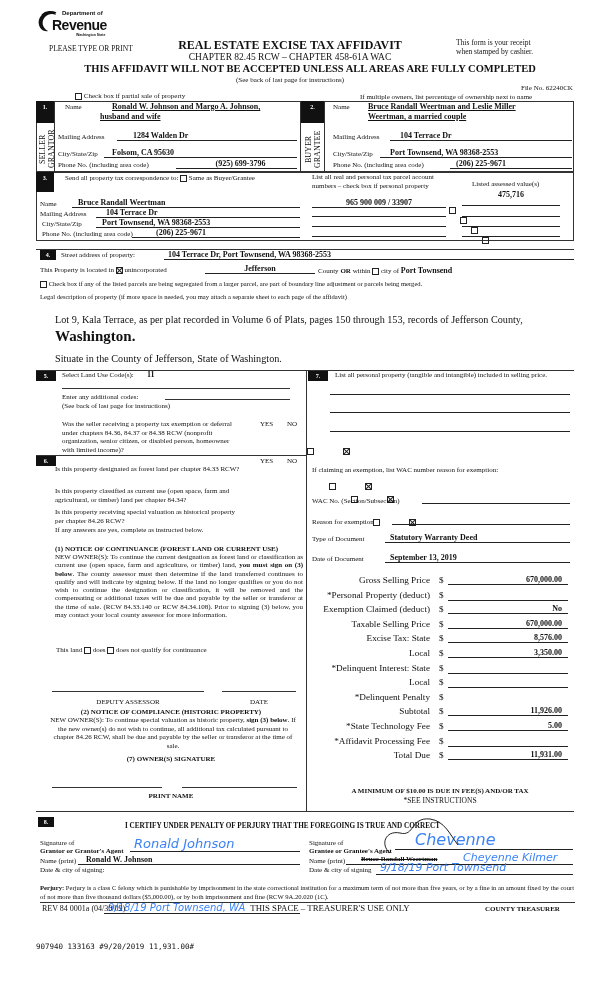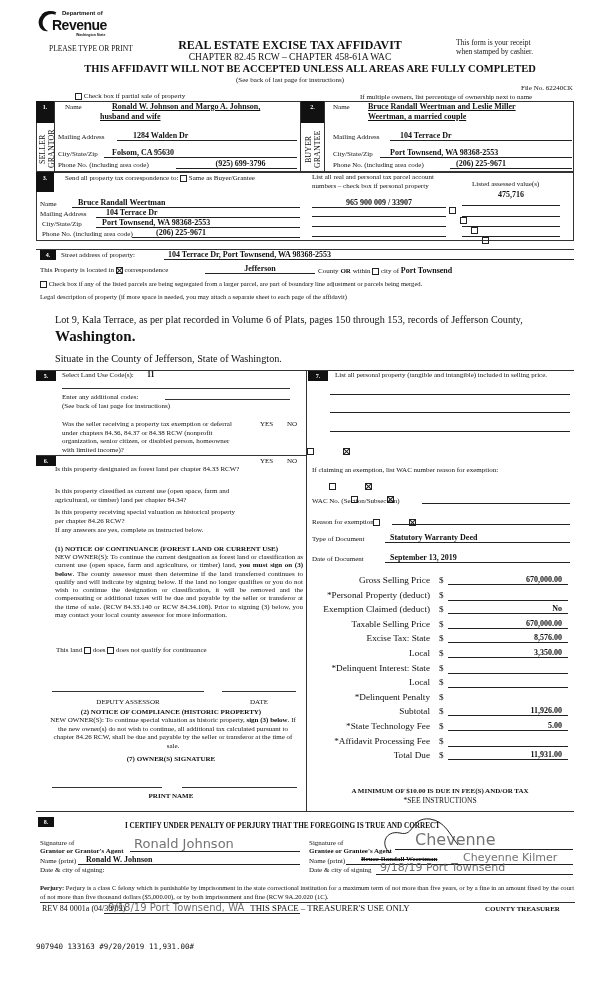--- a/index.html
+++ b/index.html
@@ -9,21 +9,21 @@
   .b{font-weight:bold;}
   .c{text-align:center;}
   .r{text-align:right;}
   .ul{border-bottom:1px solid #222;}
   .num{background:#111;color:#fff;font-size:6px;font-weight:bold;text-align:center;}
   .cb{display:inline-block;width:7px;height:7px;border:1px solid #222;vertical-align:middle;position:relative;box-sizing:border-box;}
   .cb.x::before,.cb.x::after{content:"";position:absolute;left:-1px;top:2px;width:7px;height:1px;background:#222;}
   .cb.x::before{transform:rotate(45deg);} .cb.x::after{transform:rotate(-45deg);}
   .box{border:1px solid #333;box-sizing:border-box;}
   .vert{writing-mode:vertical-rl;transform:rotate(180deg);font-size:8px;text-align:center;line-height:9px;}
-  .sig{font-family:"DejaVu Sans",sans-serif;color:#737373;}
+  .sig{font-family:"DejaVu Sans",sans-serif;font-style:italic;color:#3b82f6;}
   .line{position:absolute;height:1px;background:#333;}
   .mono{font-family:"DejaVu Sans Mono",monospace;}
 </style>
 </head>
 <body>
 
 
 
 
 <div class="abs" style="left:36px;top:5px;width:70px;height:36px;">
@@ -124,21 +124,21 @@
 
 
 <div class="line" style="left:36px;top:249px;width:538px;"></div>
 <div class="abs num" style="left:40px;top:250px;width:16px;height:10px;line-height:10px;">4.</div>
 <div class="abs t7" style="left:61px;top:251px;">Street address of property:</div>
 <div class="abs b t8 ul" style="left:164px;top:250px;width:410px;box-sizing:border-box;padding-left:4px;">104 Terrace Dr, Port Townsend, WA  98368-2553</div>
 
 <div class="abs t7" style="left:40px;top:266px;white-space:nowrap;">
   <span>This Property is located in</span>
   <span class="cb x"></span>
-  <span>correspondence</span>
+  <span>unincorporated</span>
 </div>
 <div class="abs b t8 ul c" style="left:205px;top:264px;width:110px;">Jefferson</div>
 <div class="abs t7" style="left:318px;top:266px;white-space:nowrap;">
   <span>County</span>
   <b>OR</b>
   <span>within</span>
   <span class="cb"></span>
   <span>city of</span>
   <b class="t8">Port Townsend</b>
 </div>

